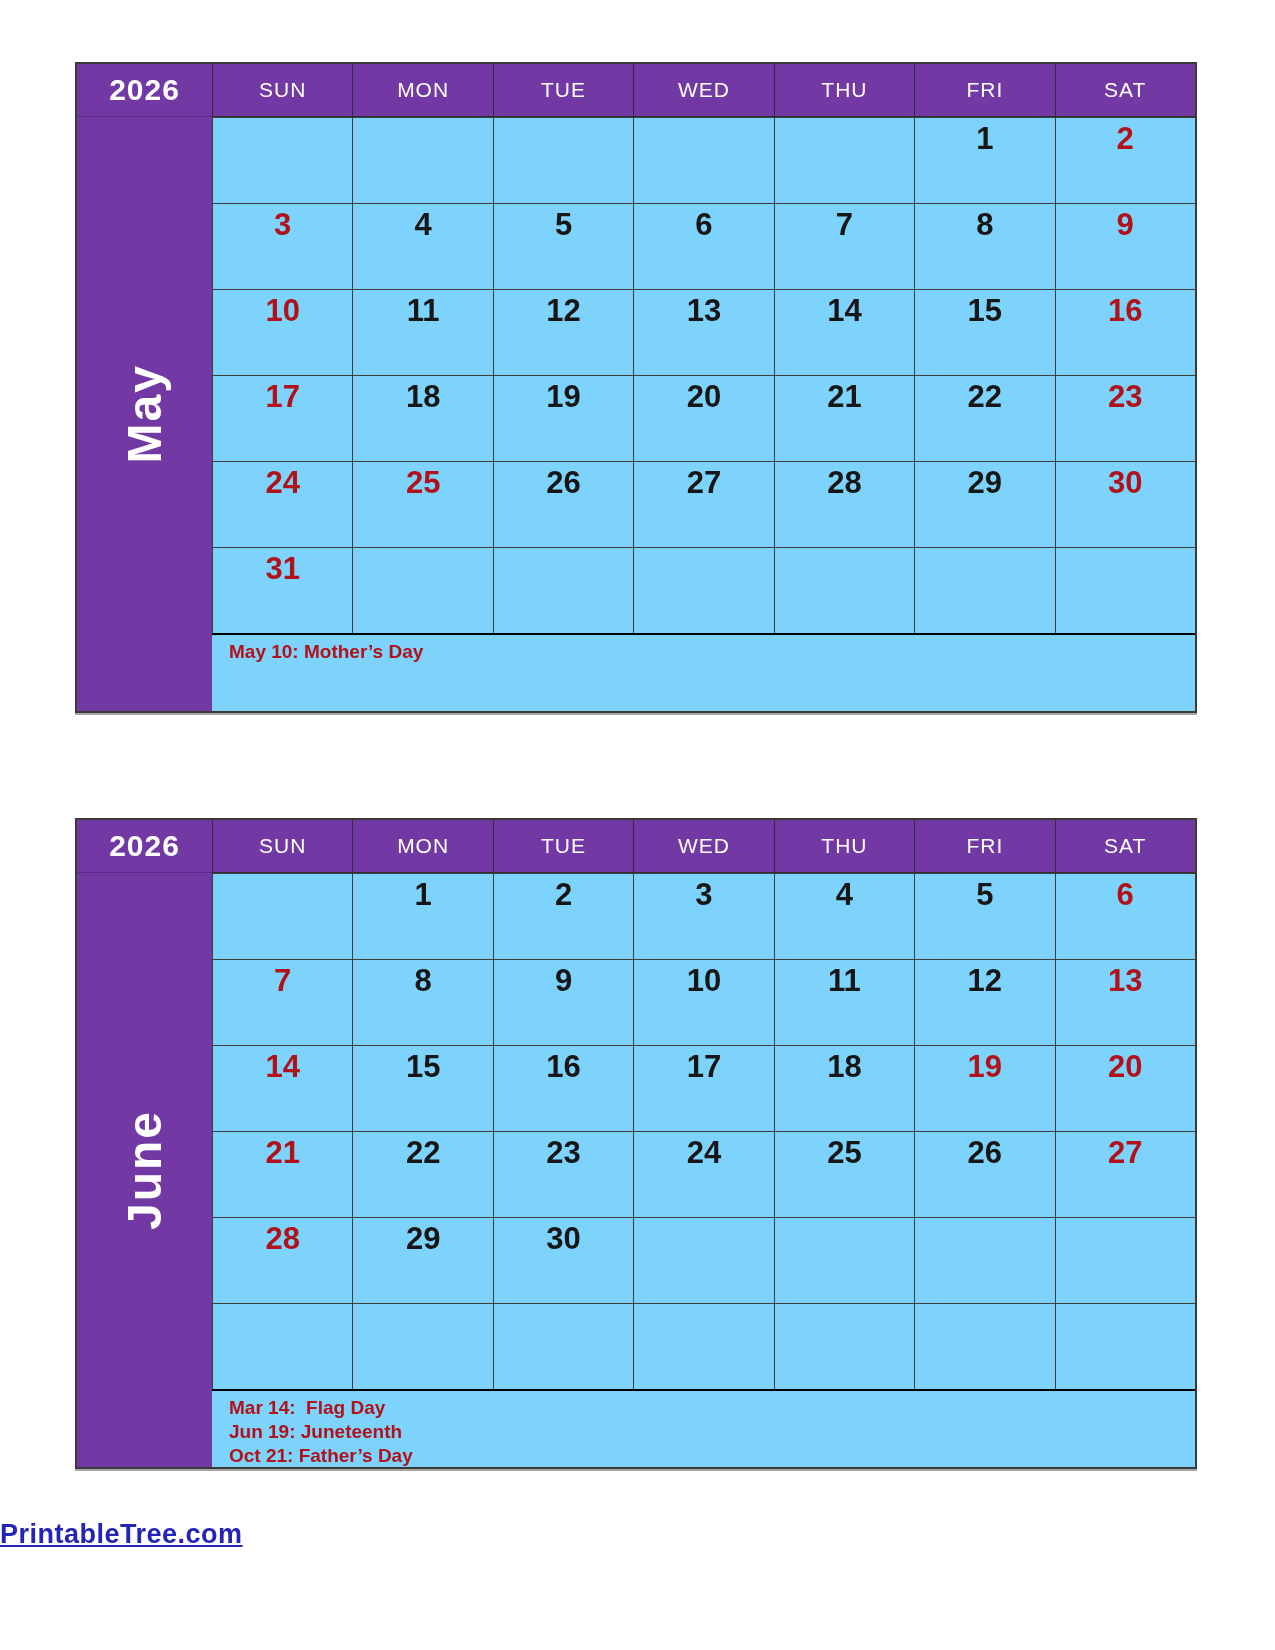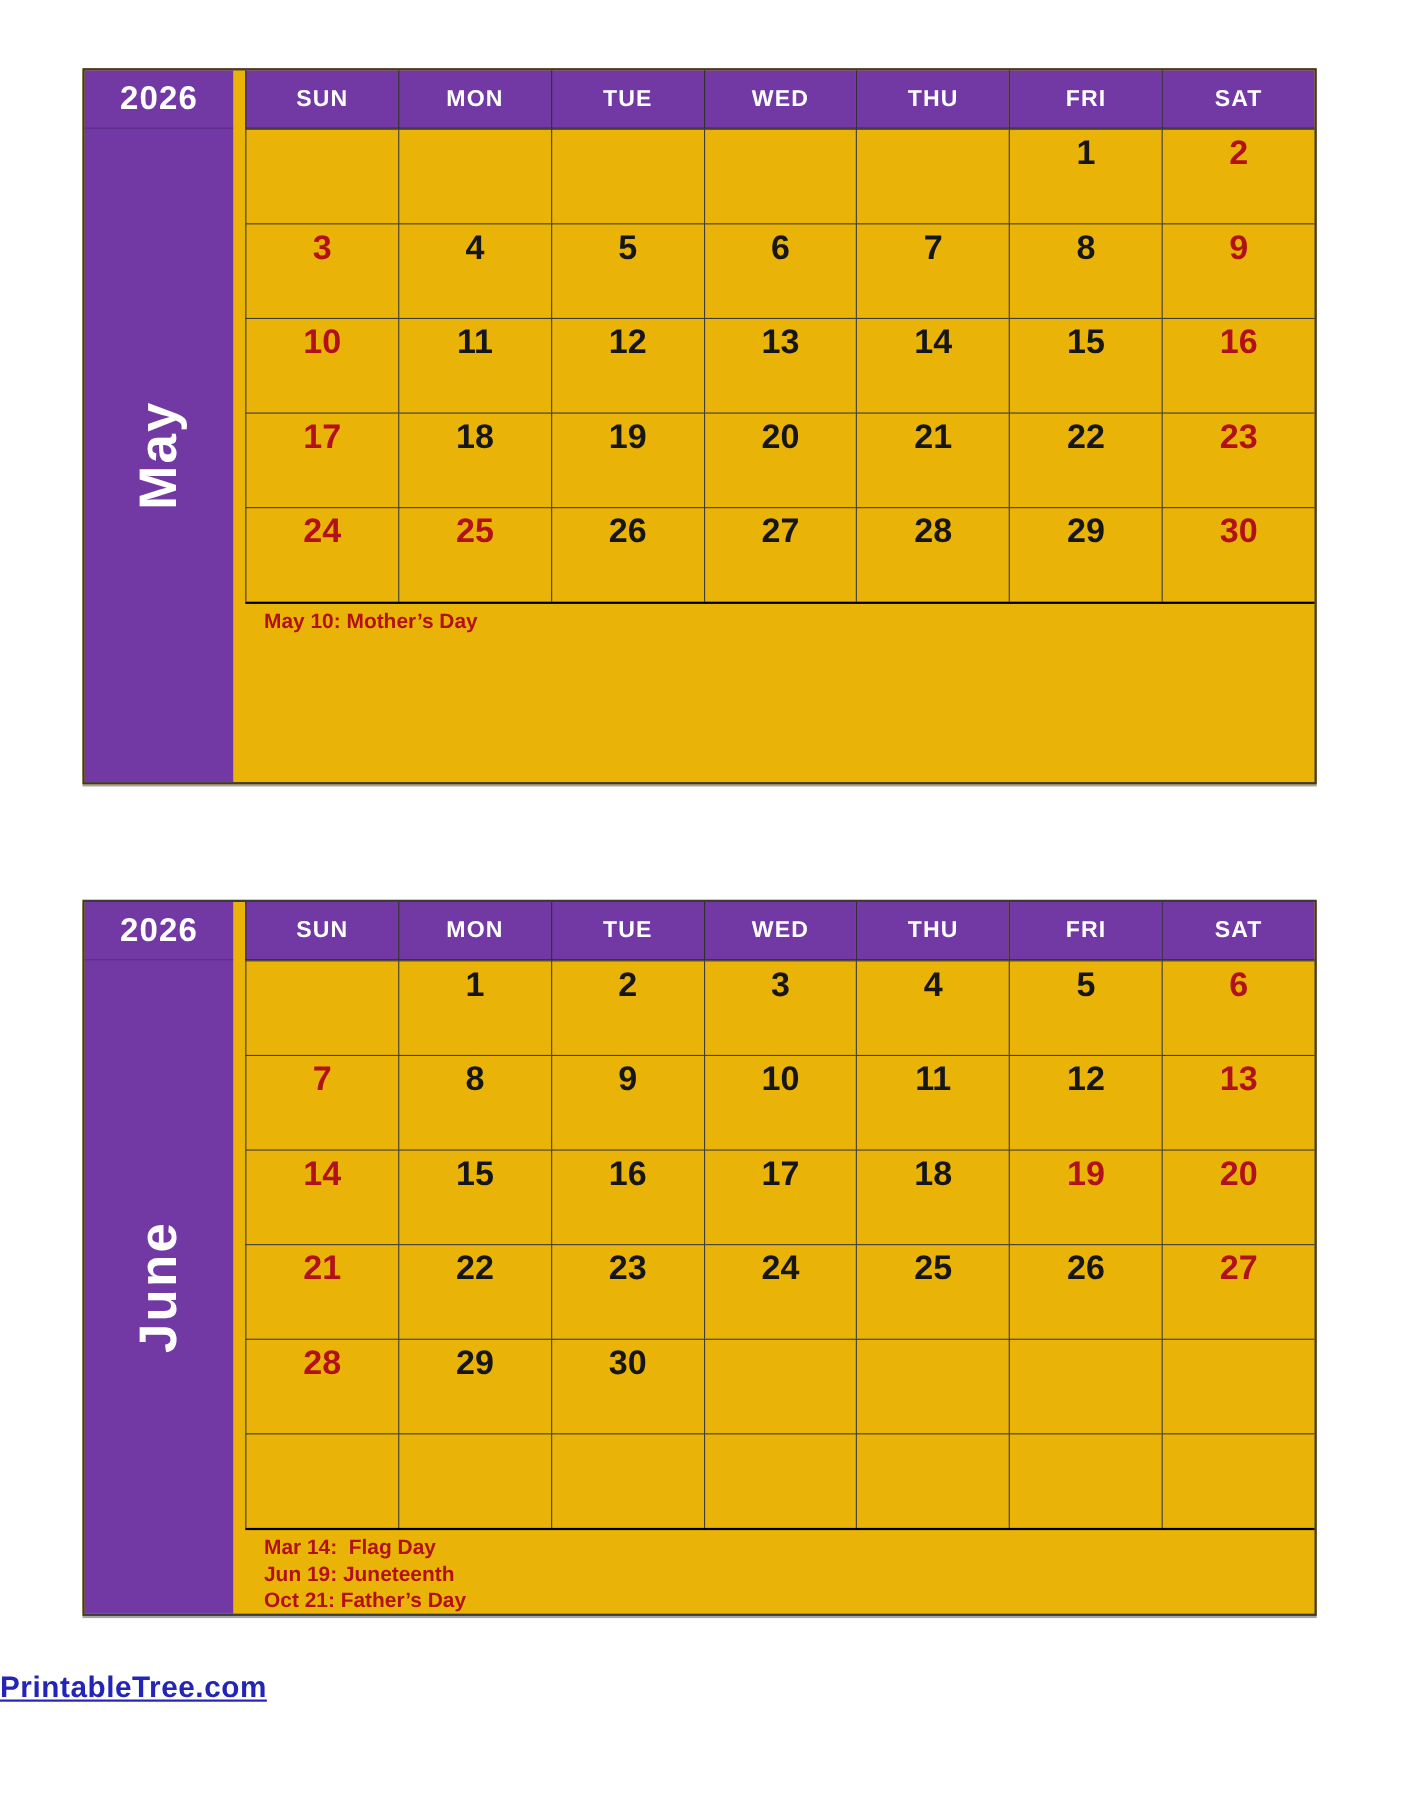--- a/index.html
+++ b/index.html
@@ -2,43 +2,43 @@
 <html><head>
 <meta charset="utf-8">
 <style>
   html,body { margin:0; padding:0; background:#ffffff; }
   .page {
     position:relative; width:1275px; height:1650px; background:#ffffff;
     font-family:"Liberation Sans", sans-serif; overflow:hidden;
   }
   .cal {
     position:absolute; left:75px; width:1122px; height:651px;
-    display:flex; background:#eab308; box-sizing:border-box;
-    border:2px solid #3a3a3a; box-shadow:0 2px 0 #a6a6a6;gap:11px;
+    display:flex; background:#7dd3fc; box-sizing:border-box;
+    border:2px solid #3a3a3a; box-shadow:0 2px 0 #a6a6a6;
   }
   .cal-may  { top:62px;  }
   .cal-june { top:818px; }
 
   .side { width:135px; min-width:135px; background:#7239A5; display:flex; flex-direction:column; }
   .year {
     height:53px; min-height:53px; display:flex; align-items:center; justify-content:center;
     color:#ffffff; font-size:30px; font-weight:bold; letter-spacing:1px;
     border-bottom:1px solid #5a2c85; box-sizing:border-box;
   }
   .monthbox { flex:1; display:flex; align-items:center; justify-content:center; }
   .monthlbl {
     writing-mode:vertical-rl; transform:rotate(180deg);
     color:#ffffff; font-size:48px; font-weight:bold; letter-spacing:2px;
   }
 
   .main { flex:1; display:flex; flex-direction:column; }
   .hrow { height:53px; min-height:53px; display:flex; }
   .hcell {
     flex:1; background:#7239A5; color:#ffffff; display:flex; align-items:center; justify-content:center;
-    font-weight:bold; font-size:21px; letter-spacing:1px;
+    font-weight:normal; font-size:21px; letter-spacing:1px;
     border-left:1px solid #2f2f2f; border-bottom:1px solid #2f2f2f; box-sizing:border-box;
   }
   .wrow { height:86px; min-height:86px; display:flex; }
   .dc {
     flex:1; border-left:1px solid #3d3d3d; border-top:1px solid #3d3d3d; box-sizing:border-box;
     text-align:center; font-weight:bold; font-size:31px; padding-top:3px; color:#161616;
   }
   .wrow:first-of-type .dc { border-top:none; }
   .dc.red { color:#B11118; }
   .dc.blk { color:#161616; }
@@ -112,20 +112,29 @@
       </div>
       <div class="wrow">
         <div class="dc red">24</div>
         <div class="dc red">25</div>
         <div class="dc blk">26</div>
         <div class="dc blk">27</div>
         <div class="dc blk">28</div>
         <div class="dc blk">29</div>
         <div class="dc red">30</div>
       </div>
+      <div class="wrow">
+        <div class="dc red">31</div>
+        <div class="dc"></div>
+        <div class="dc"></div>
+        <div class="dc"></div>
+        <div class="dc"></div>
+        <div class="dc"></div>
+        <div class="dc"></div>
+      </div>
       <div class="notes">
         <div class="note-line">May 10: Mother’s Day</div>
       </div>
     </div>
   </div>
 
   <div class="cal cal-june">
     <div class="side">
       <div class="year">2026</div>
       <div class="monthbox">

